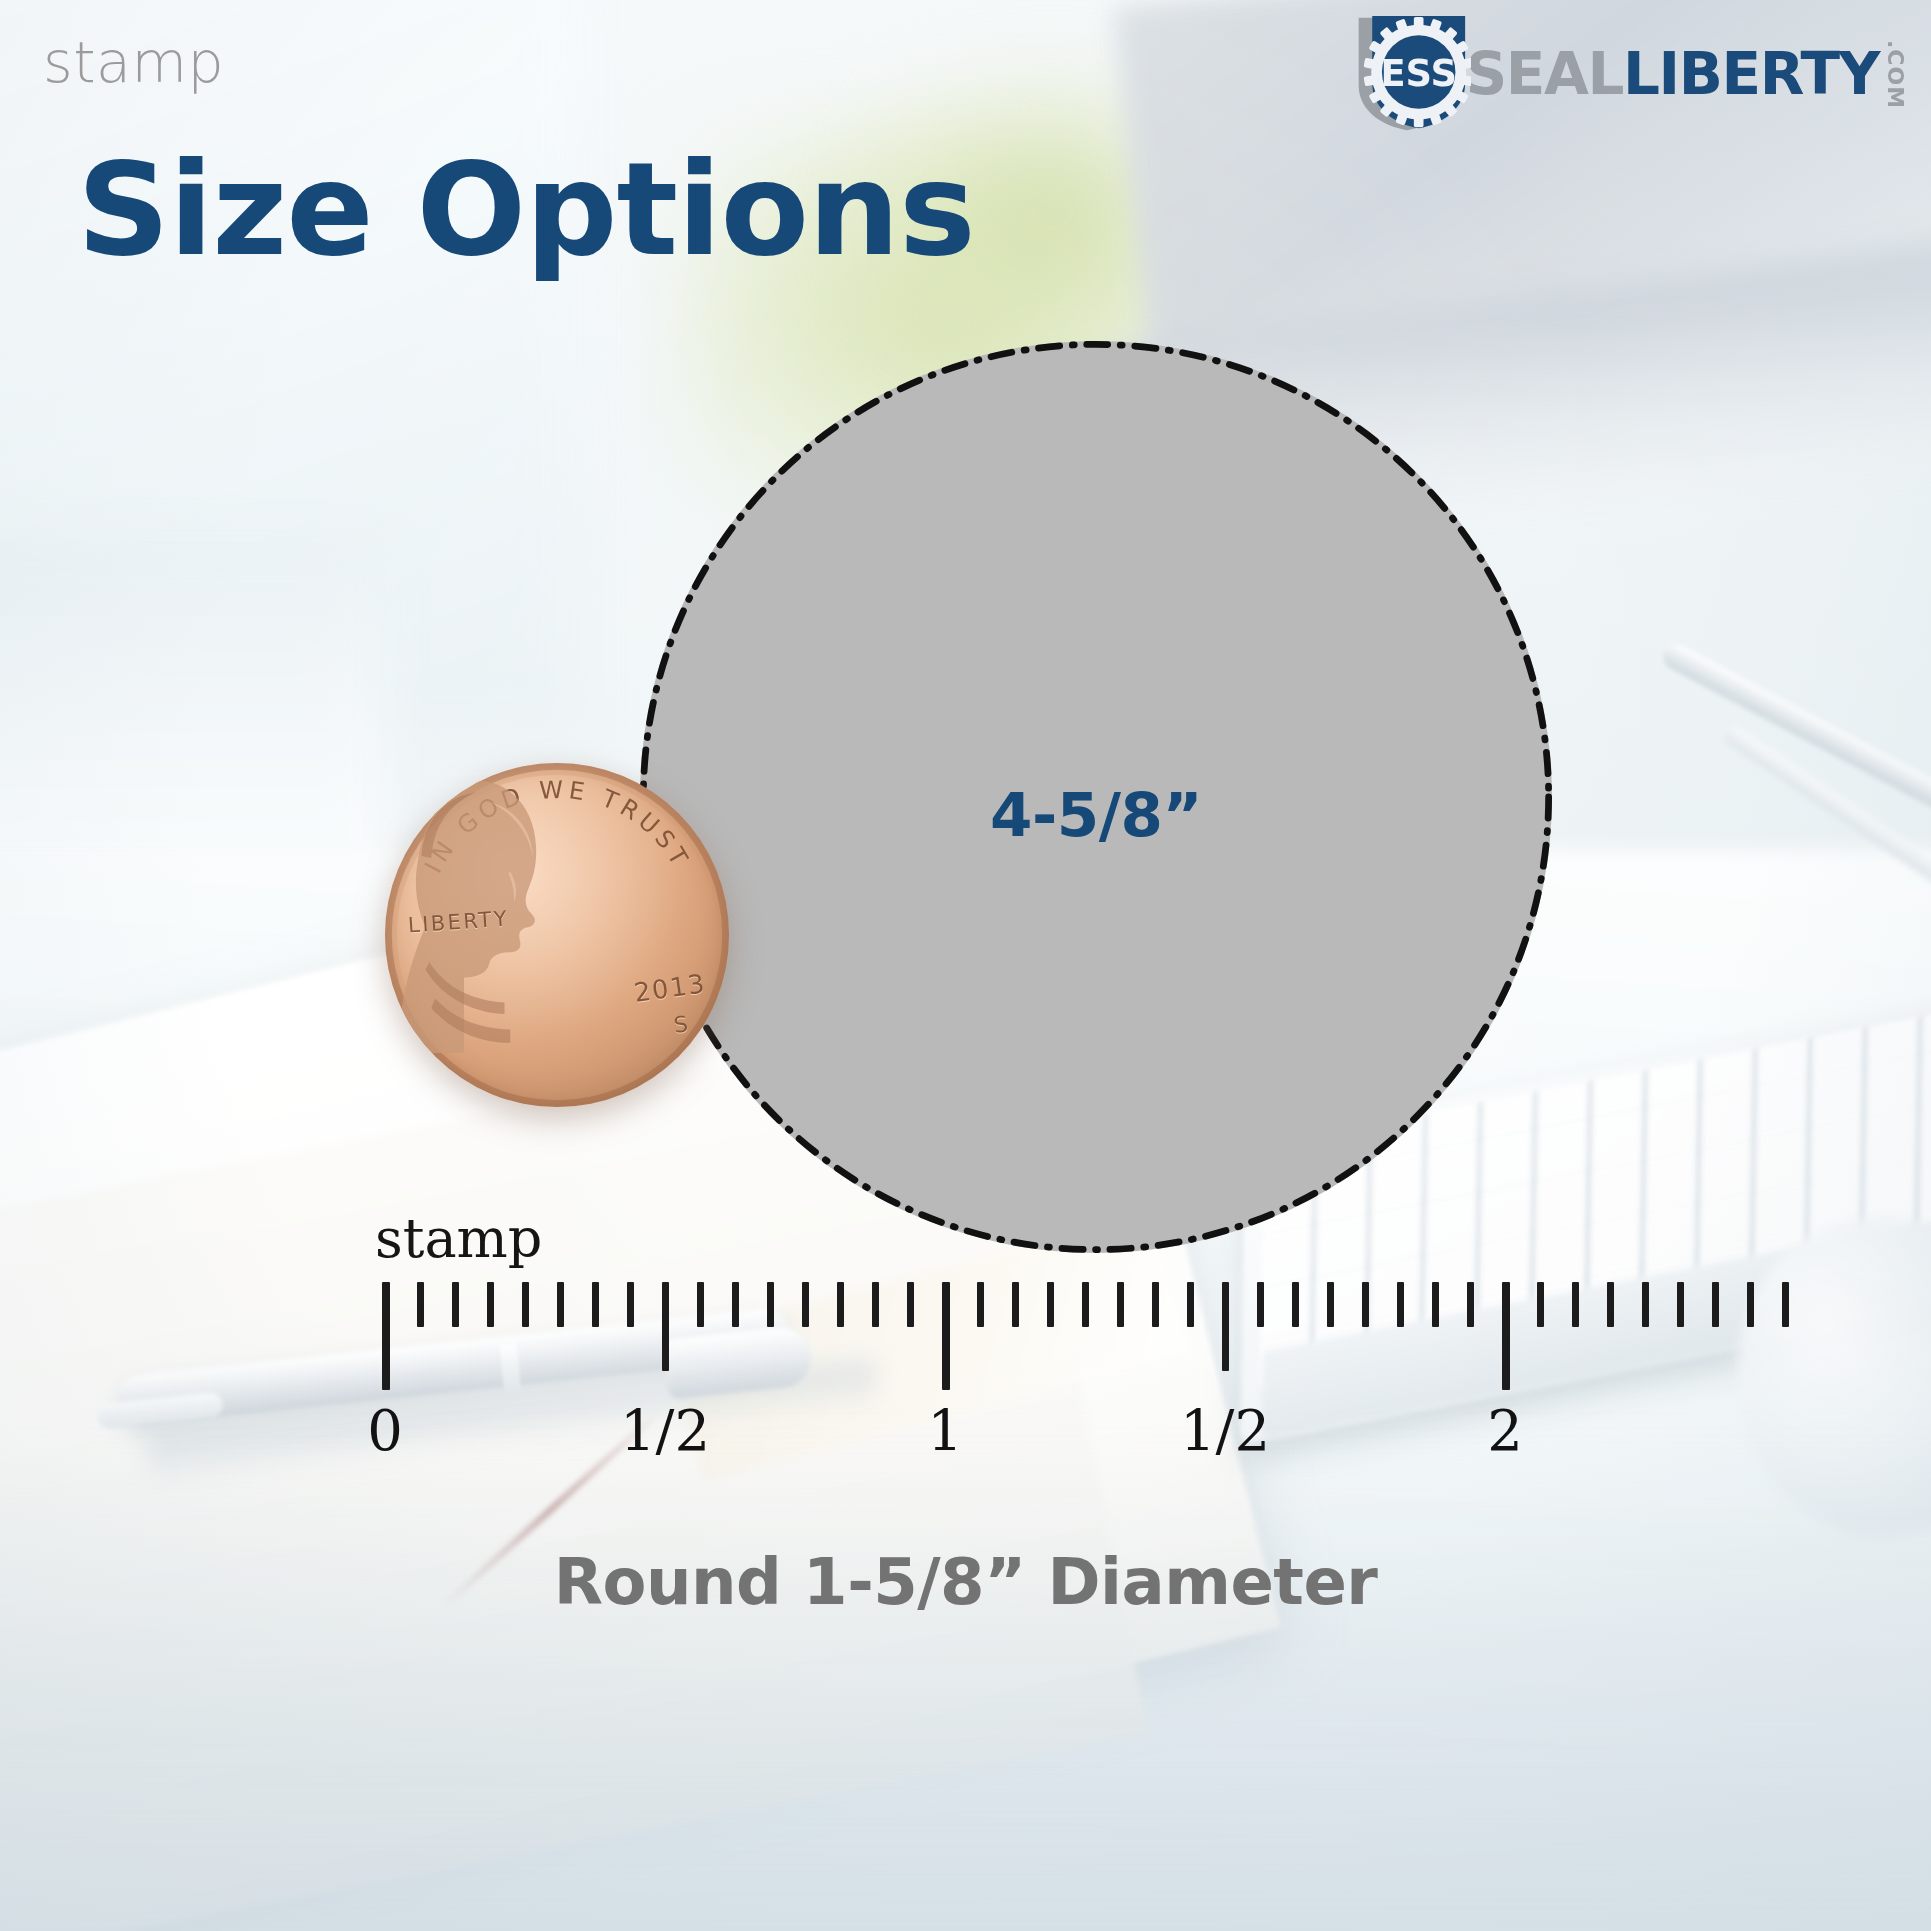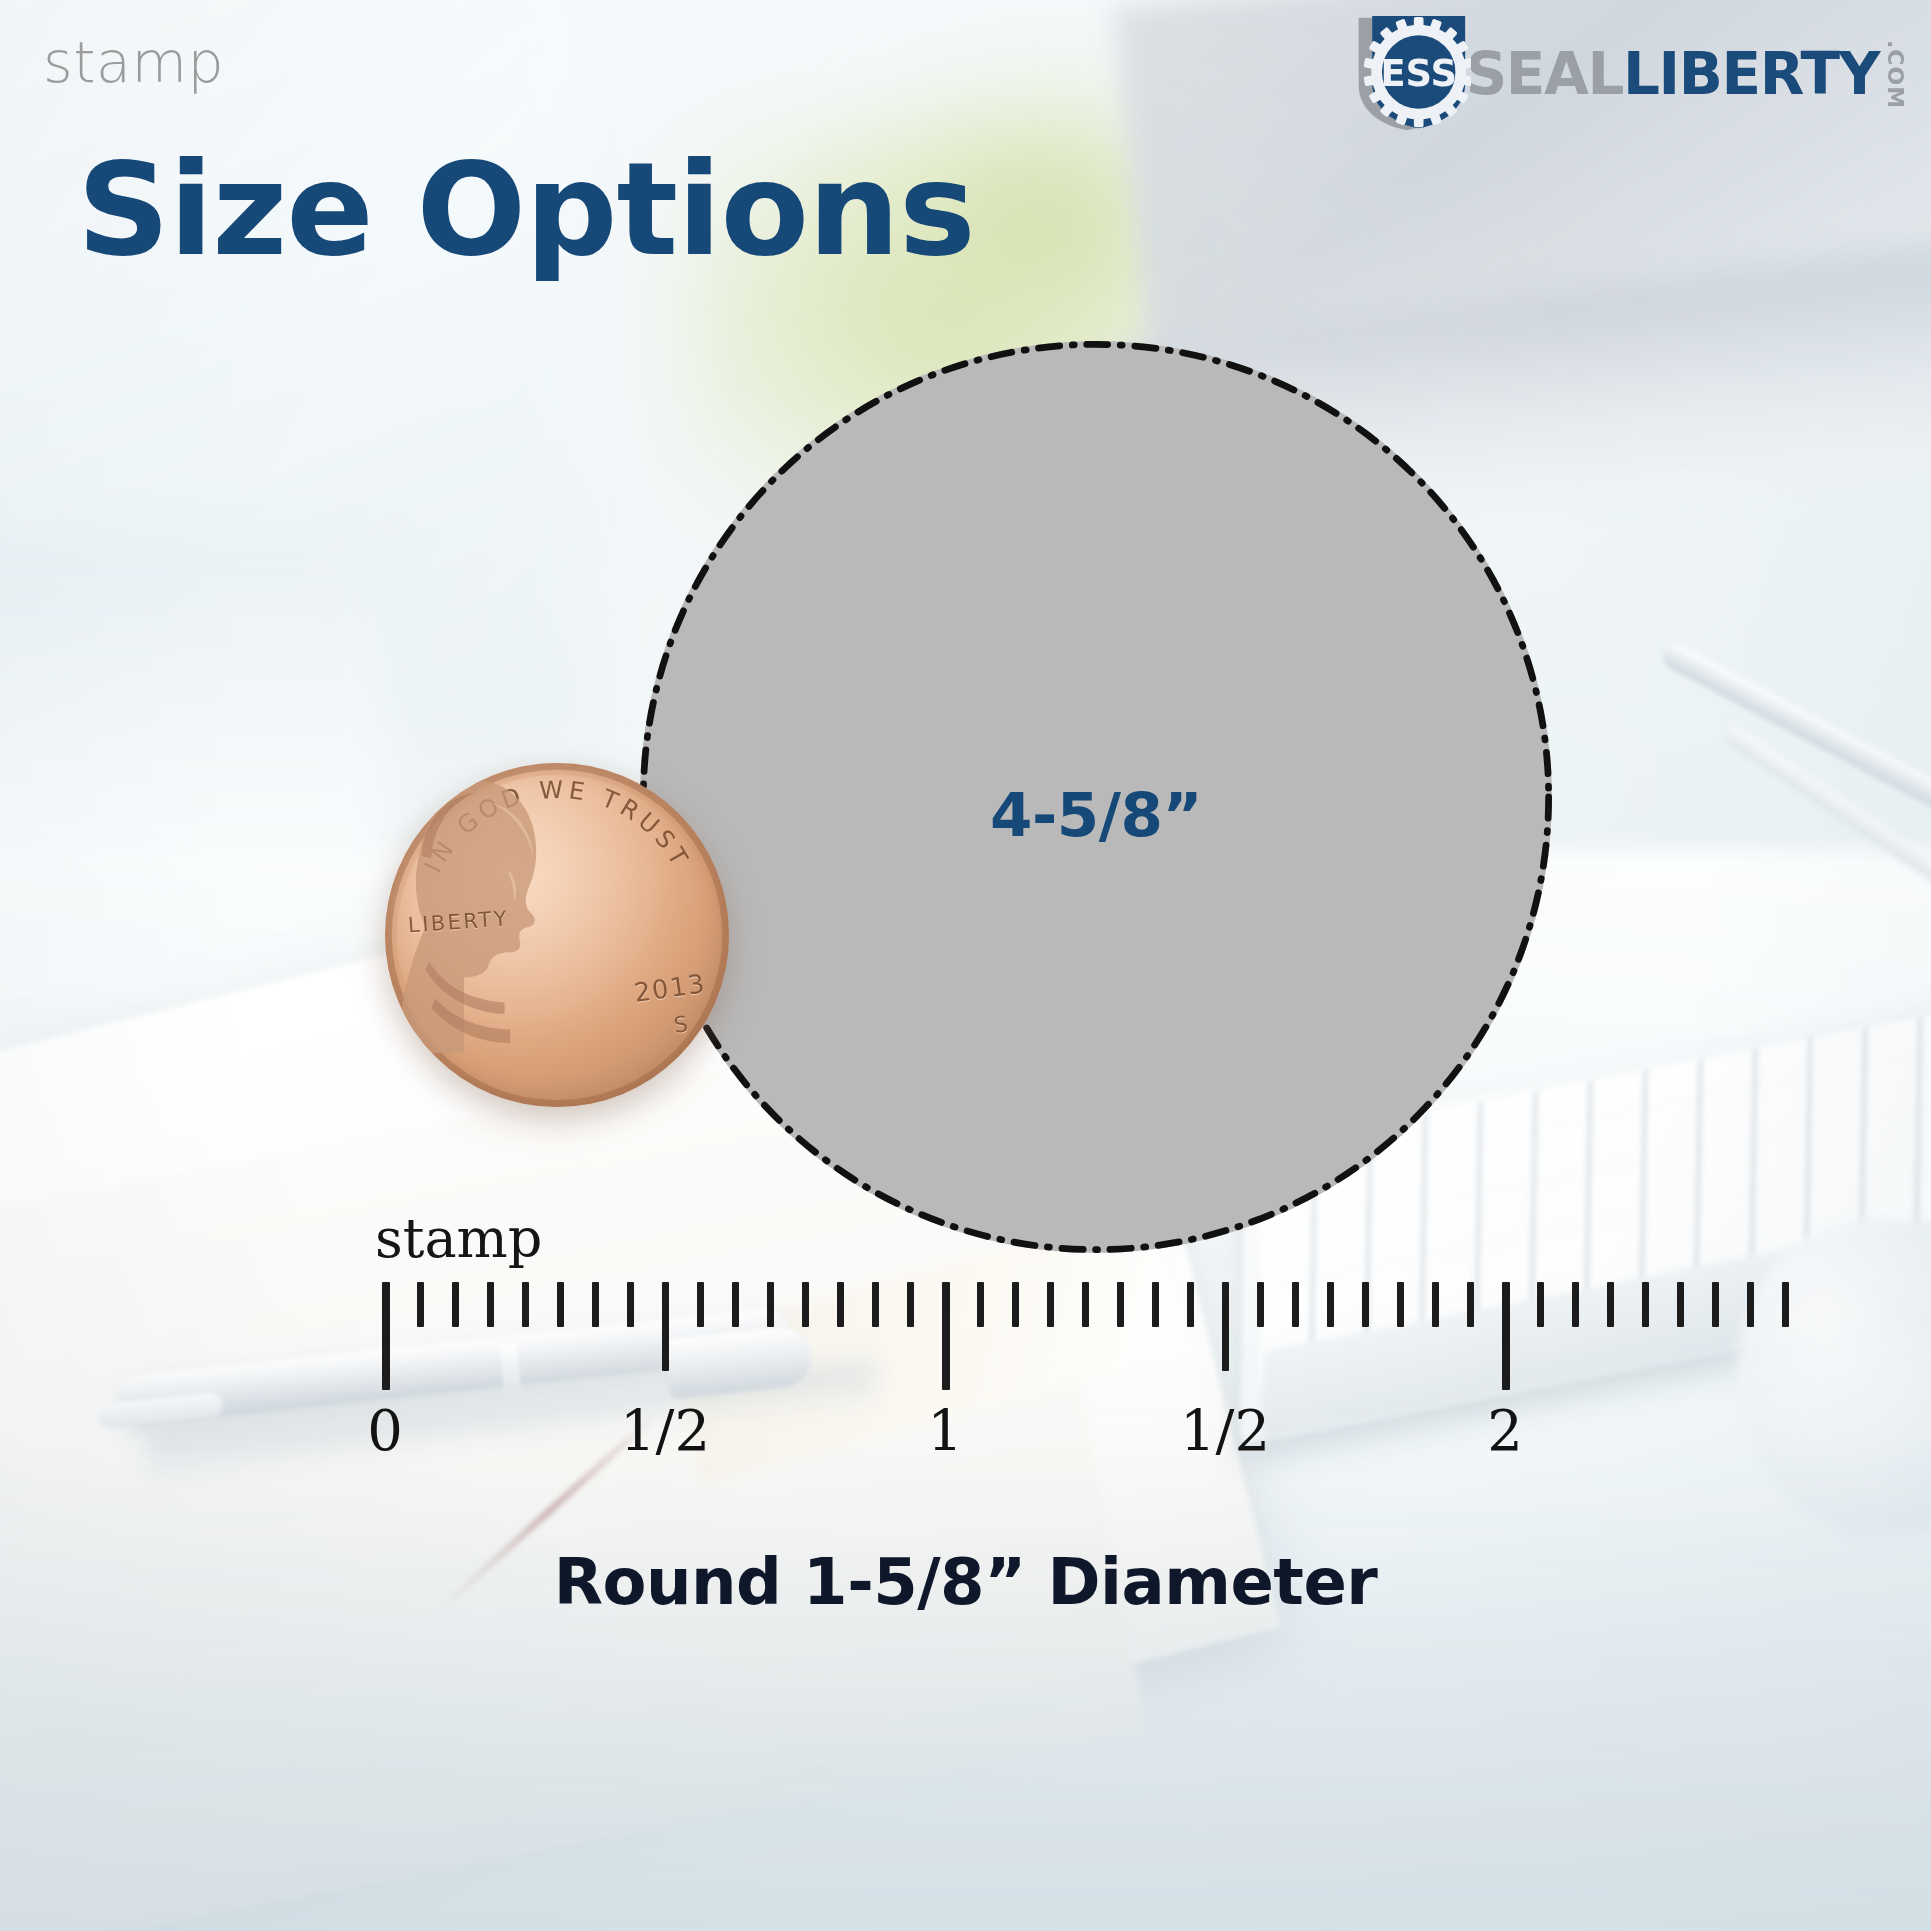--- a/index.html
+++ b/index.html
@@ -272,21 +272,21 @@
   }
   .inch-label{
     position:absolute;left:375px;top:1207px;
     font-family:"DejaVu Serif", serif;
     font-size:54px;color:#151515;
   }
 
   .caption{
     position:absolute;left:0;right:0;top:1545px;
     text-align:center;
-    color:#0f172a;
+    color:#737373;
     font-family:"DejaVu Sans", sans-serif;
     font-weight:bold;font-size:64px;letter-spacing:-0.5px;
   }
 </style>
 </head>
 <body>
 
 <div id="stage">
 
   <div class="bg">

